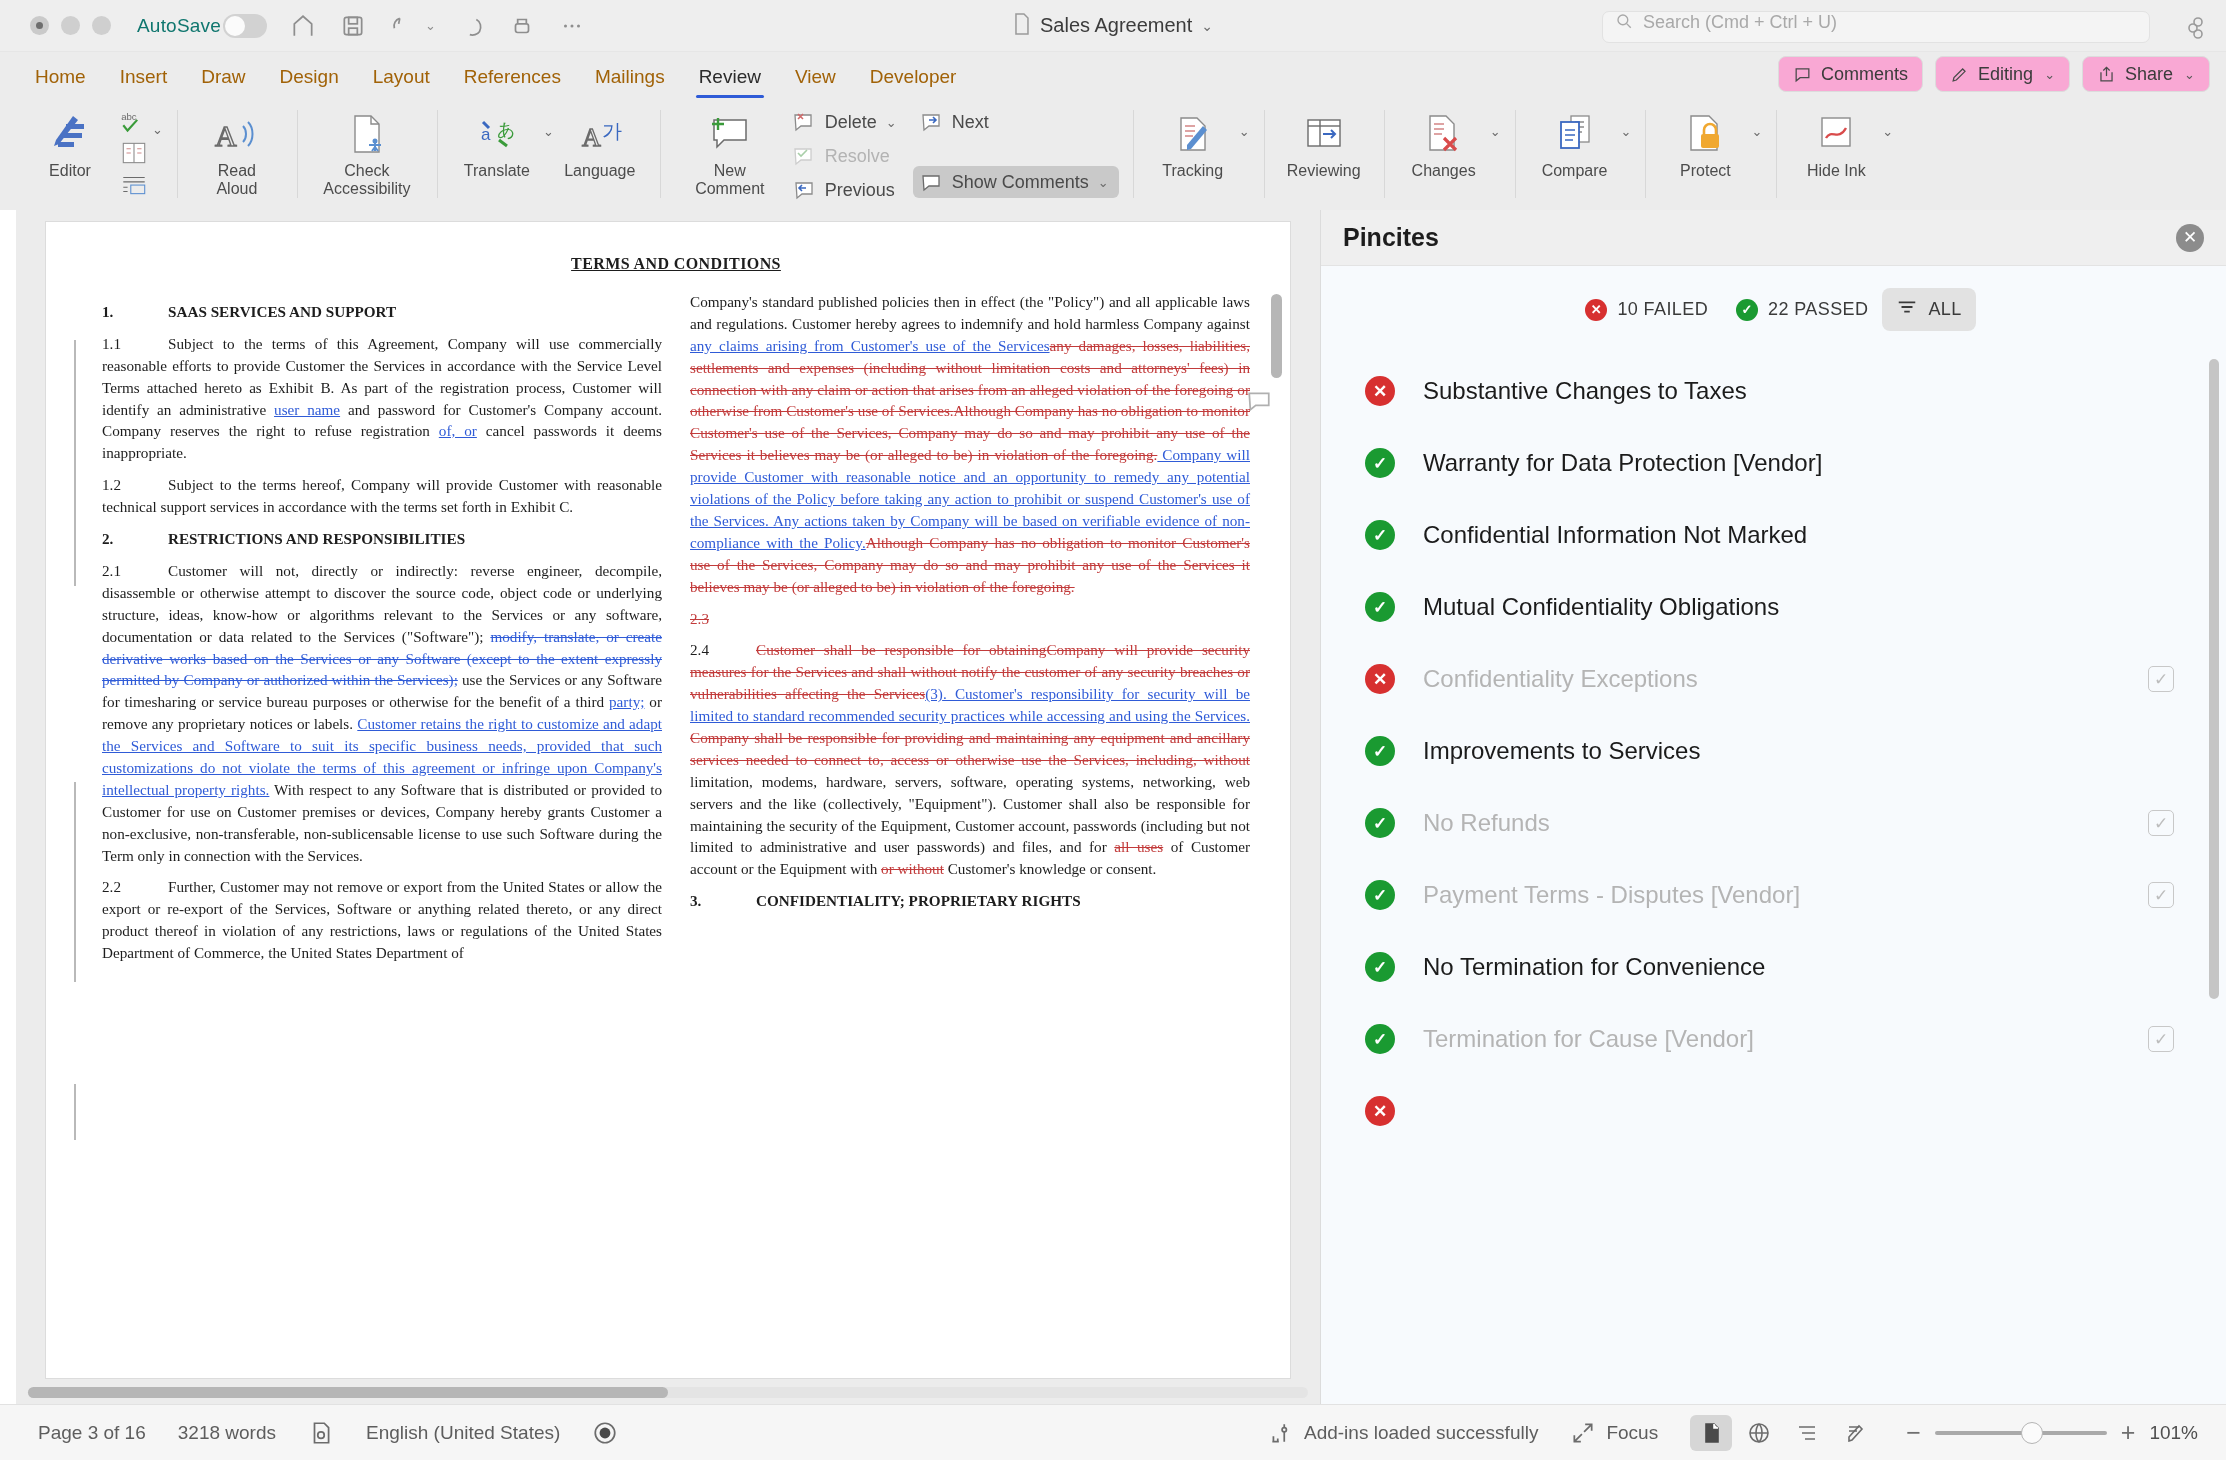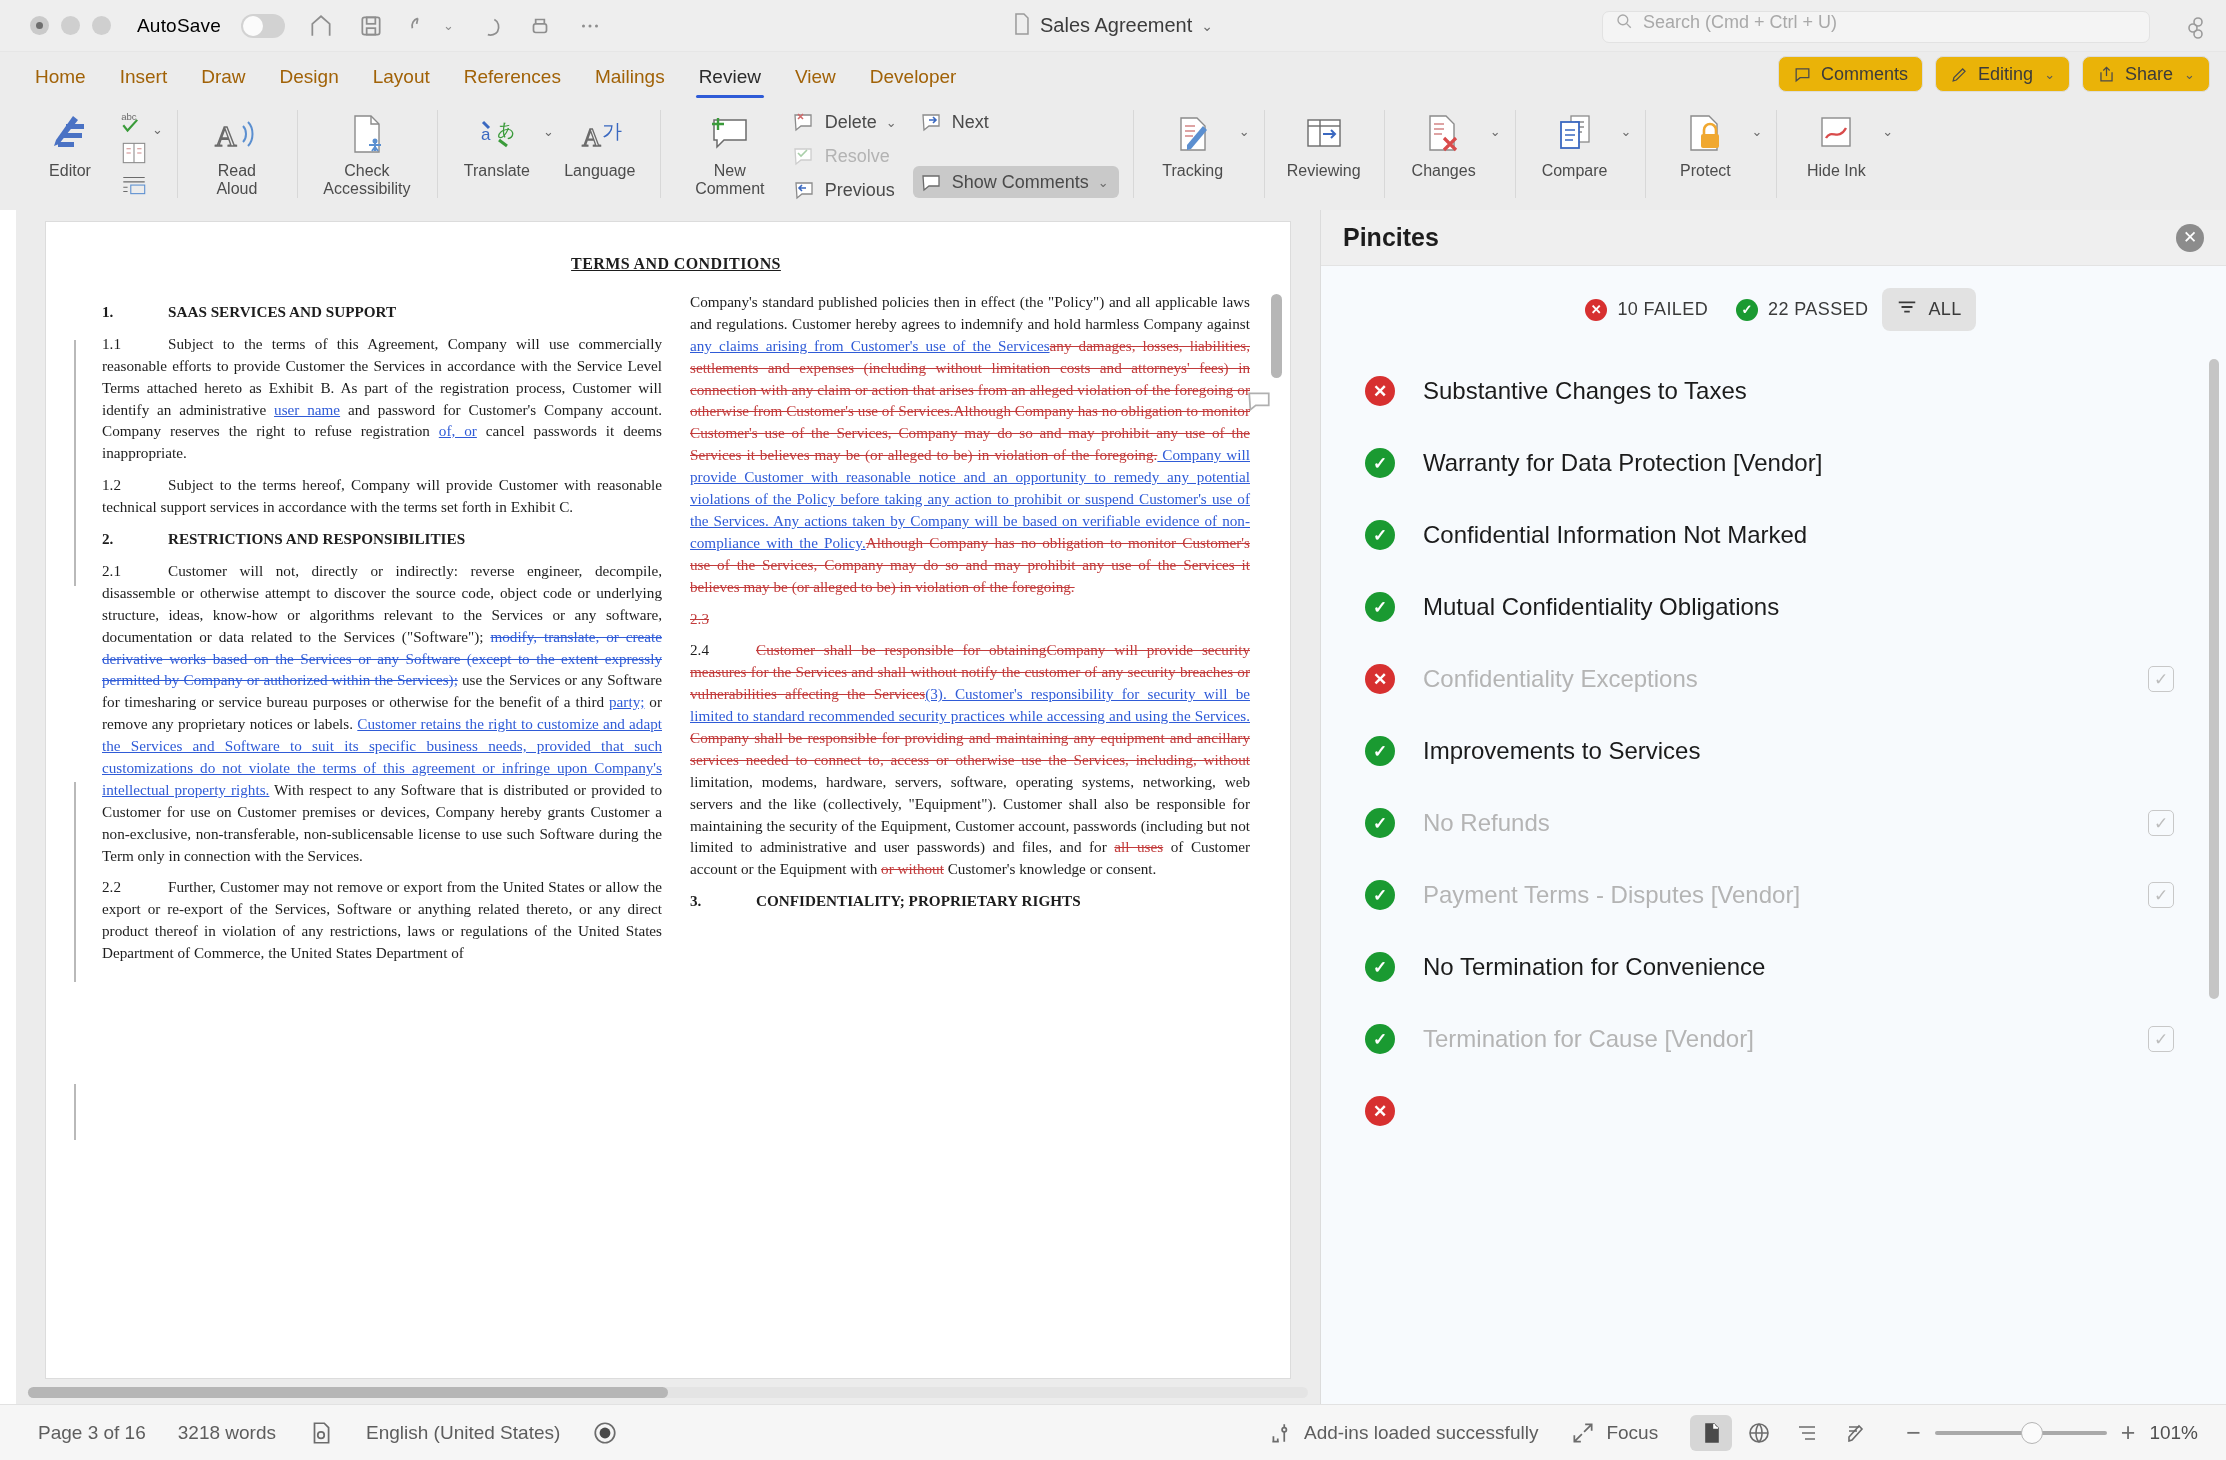--- a/index.html
+++ b/index.html
@@ -19,21 +19,21 @@
     display: flex; align-items: center;
     padding: 0 18px;
     position: relative;
     flex: 0 0 52px;
     border-bottom: 1px solid #e6e6e6;
   }
   .traffic { display: flex; gap: 12px; align-items: center; margin-right: 26px; margin-left: 12px;}
   .tl { width: 19px; height: 19px; border-radius: 50%; background: #cfcfcf; position: relative; }
   .tl.c1 { background:#cacaca; }
   .tl.c1::after{content:""; position:absolute; left:6px; top:6px; width:7px;height:7px;border-radius:50%;background:#6e6e6e;}
-  .autosave-label { font-size: 19px; color: #000000; margin-right: 20px; letter-spacing: .2px;}
+  .autosave-label { font-size: 19px; color: #0f766e; margin-right: 2px; letter-spacing: .2px;}
   .toggle {
     width: 44px; height: 24px; border-radius: 12px;
     background: #d2d2d2; position: relative; margin-right: 22px;
   }
   .toggle::after { content:""; position:absolute; left:2px; top:2px; width:20px; height:20px; border-radius:50%; background:#fbfbfb; }
   .qat { display: flex; align-items: center; gap: 22px; }
   .qicon { width: 28px; height: 28px; color: #8a8a8a; display:flex; align-items:center; justify-content:center; }
   .qicon svg { width: 26px; height: 26px; stroke: #8e8e8e; fill: none; stroke-width: 1.6; }
   .caret-sm { font-size: 13px; color: #8e8e8e; margin-left:-14px;}
   .doc-title-wrap {
@@ -63,21 +63,21 @@
   .tab {
     font-size: 19px; color: #a16207; padding: 0 17px 10px 17px;
     position: relative; white-space: nowrap;
   }
   .tab.active { color: #2b2b2b; }
   .tab.active::after {
     content:""; position:absolute; left: 14px; right: 14px; bottom: 0; height: 3px; background: #2f5bd7; border-radius:2px;
   }
   .tabbar-right { position: absolute; right: 16px; bottom: 6px; display: flex; gap: 12px; align-items: center; }
   .pillbtn {
-    height: 36px; border: 1px solid #dcdcdc; background: #eab308; border-radius: 8px;
+    height: 36px; border: 1px solid #dcdcdc; background: #f9a8d4; border-radius: 8px;
     display: flex; align-items: center; gap: 9px; padding: 15px 14px; font-size: 18px; color: #3b3b3b;
   }
   .pillbtn svg { width: 19px; height: 19px; stroke: #4a4a4a; fill: none; stroke-width: 1.6; }
   .pillbtn .cv { font-size: 13px; color: #5a5a5a; margin-left: 2px; }
 
   
   .ribbon {
     height: 112px; background: #ececec; display: flex; align-items: stretch;
     padding: 4px 10px 0 10px; flex: 0 0 112px; position: relative;
   }

